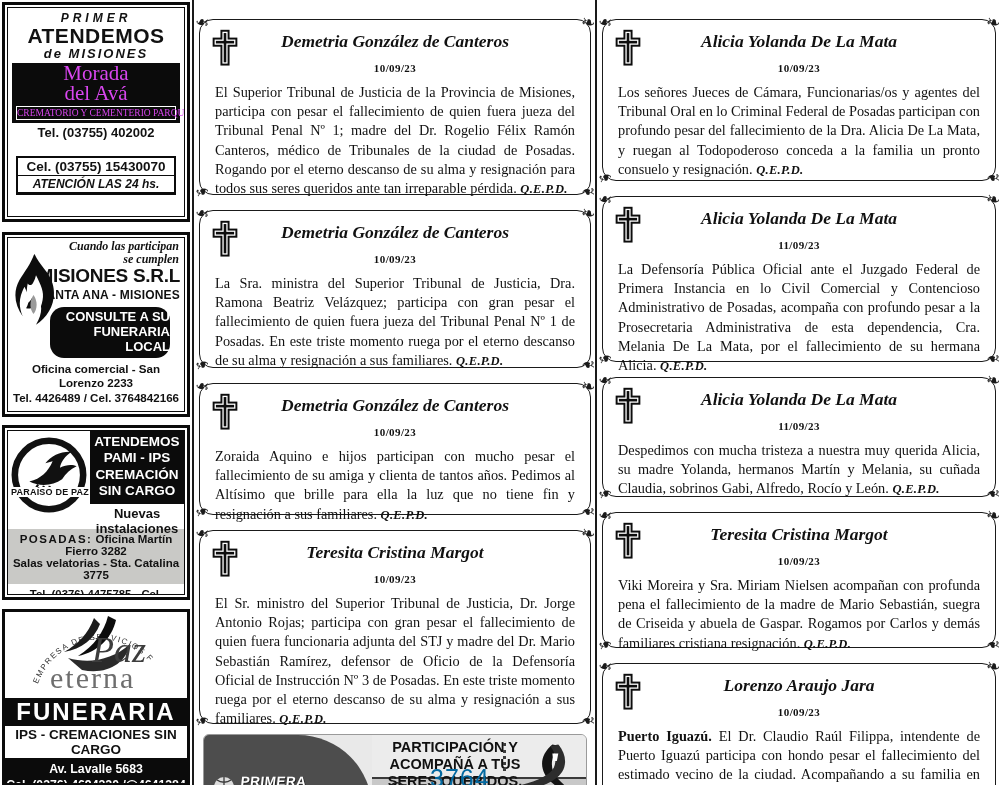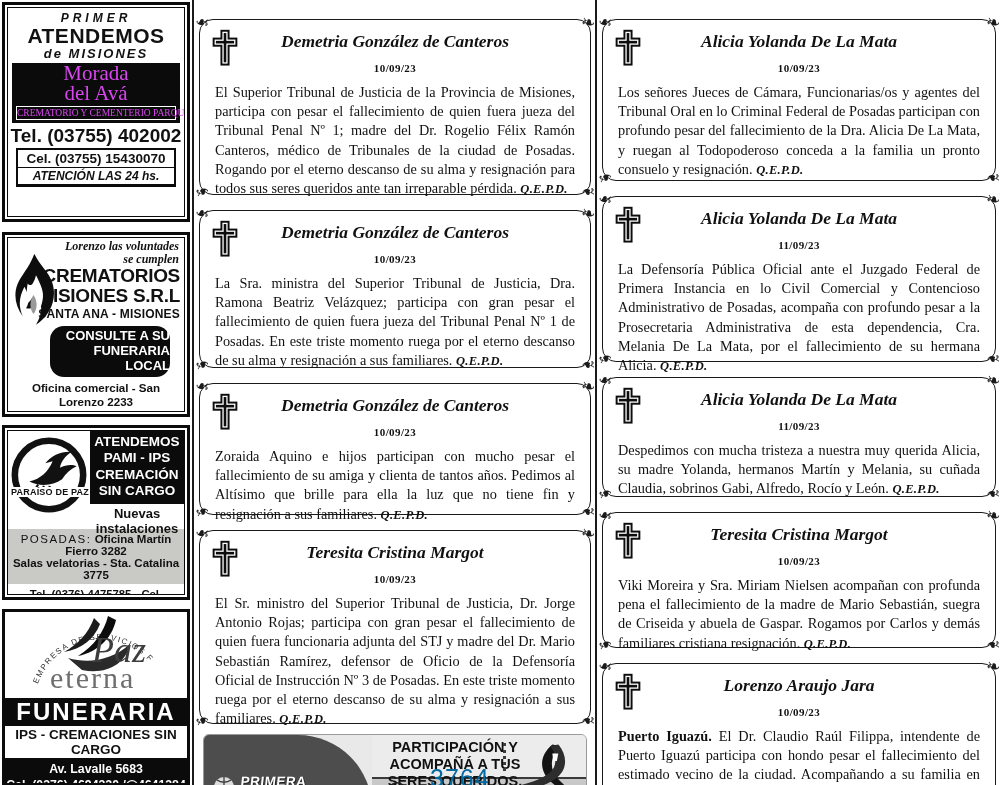--- a/index.html
+++ b/index.html
@@ -13,21 +13,21 @@
   .ad-inner{border:1px solid #0b0b0b;height:100%;box-sizing:border-box;text-align:center;overflow:hidden;}
 
   
   #ad1{height:220px;}
   .a1-primer{font:italic bold 12px "Liberation Sans",sans-serif;letter-spacing:4px;margin-top:3px;}
   .a1-crema{font-weight:bold;font-size:21px;letter-spacing:.5px;line-height:1;}
   .a1-mis{font:italic bold 13px "Liberation Sans",sans-serif;letter-spacing:2px;}
   .a1-black{background:#0b0b0b;color:#d946ef;margin:2px 4px;padding:1px 2px 2px;}
   .a1-name{font-family:"Liberation Serif",serif;font-size:21px;line-height:.95;}
   .a1-parque{border:1px solid #fff;margin:2px 2px 1px;font-family:"Liberation Serif",serif;font-size:9.5px;padding:1px 0;white-space:nowrap;}
-  .a1-tel{font-weight:bold;font-size:19px;margin:2px 0 1px;}
+  .a1-tel{font-weight:bold;font-size:13px;margin:2px 0 16px;}
   .a1-celbox{border:2px solid #0b0b0b;margin:0 8px;}
   .a1-cel{font-weight:bold;font-size:13.5px;border-bottom:1.5px solid #0b0b0b;padding:1px 0;}
   .a1-aten{font:italic bold 12px "Liberation Sans",sans-serif;padding:1px 0;border-bottom:1.5px solid #0b0b0b;}
 
   
   #ad2{height:185px;margin-top:10px;}
   .a2-tag{font:italic bold 12px "Liberation Serif",serif;text-align:right;padding:2px 5px 0 0;line-height:1.1;}
   .a2-main{position:relative;text-align:right;padding-right:4px;}
   .a2-flame{position:absolute;left:3px;top:-14px;}
   .a2-name{font-weight:bold;font-size:19px;line-height:1.02;letter-spacing:-.3px;}
@@ -38,21 +38,21 @@
   
   #ad3{height:175px;margin-top:8px;}
   .a3-top{display:flex;height:94px;}
   .a3-logo{position:relative;width:82px;flex:0 0 82px;}
   .a3-label{position:absolute;left:2px;top:56px;background:#fff;font-weight:bold;font-size:9px;padding:0 1px;letter-spacing:.2px;}
   .a3-right{flex:1;display:flex;flex-direction:column;}
   .a3-black{background:#0b0b0b;color:#fff;font-weight:bold;font-size:13.5px;line-height:1.22;padding:3px 0 4px;}
   .a3-nuevas{font-weight:bold;font-size:13px;padding-top:2px;}
   .a3-gray{background:#c9c9c6;padding:4px 0 3px;margin-top:4px;}
   .a3-pos{font-size:11.5px;font-weight:bold;}
-  .a3-pos .sp{letter-spacing:1.5px;font-weight:normal;margin-top:21px;}
+  .a3-pos .sp{letter-spacing:1.5px;font-weight:bold;margin-top:21px;}
   .a3-salas{font-weight:bold;font-size:11.5px;}
   .a3-tel{font-weight:bold;font-size:11.3px;margin-top:4px;}
 
   
   #ad4{height:177px;margin-top:9px;border:3px solid #0b0b0b;box-sizing:border-box;text-align:center;overflow:hidden;}
   .a4-fun{background:#0b0b0b;color:#fff;font-weight:bold;font-size:24px;letter-spacing:2px;line-height:1.1;padding:1px 0;}
   .a4-ips{font-weight:bold;font-size:13.5px;padding:1px 0;border-bottom:2px solid #0b0b0b;}
   .a4-black{background:#0b0b0b;color:#fff;font-weight:bold;font-size:12.3px;line-height:1.3;padding:2px 0 4px;}
   .a4-black svg{vertical-align:-3px;}
   .gray-box{height:26px;background:#e3e3e3;margin:14px 4px 0 6px;}
@@ -109,32 +109,31 @@
         <div class="a1-cel">Cel. (03755) 15430070</div>
         <div class="a1-aten">ATENCIÓN LAS 24 hs.</div>
       </div>
 
     </div>
   </div>
 
   <div class="ad-frame" id="ad2">
     <div class="ad-inner">
       <div class="a2-tag">
-        <span>Lorenzo las voluntades</span><br>
+        <span>Cuando las participan</span><br>
         <span>se cumplen</span>
       </div>
       <div class="a2-main">
         <span class="a2-flame">
           <svg width="50" height="76" viewBox="0 0 60 92">
             <path d="M28 2 C34 16 46 24 50 38 C56 58 46 78 30 88 C38 74 38 64 32 56 C30 66 24 70 18 68 C24 58 20 50 16 42 C10 54 8 64 14 78 C4 64 2 48 10 34 C16 24 24 14 28 2 Z" fill="#0d0d0d"></path>
             <path d="M30 28 C36 40 40 48 38 58 C36 70 30 77 23 80 C28 70 28 62 25 56 C22 62 18 63 16 60 C20 52 18 46 20 38 C24 44 28 36 30 28 Z" fill="#fff"></path>
             <path d="M27 52 C32 59 32 69 27 75 C22 69 22 59 27 52 Z" fill="#9a9a9a"></path>
           </svg>
         </span>
-        <div class="a2-name">CREMATORIOS</div>
         <div class="a2-name">MISIONES S.R.L</div>
         <div class="a2-loc">SANTA ANA - MISIONES</div>
         <div class="a2-pill">
           <span>CONSULTE A SU</span><br>
           <span>FUNERARIA LOCAL</span>
         </div>
       </div>
       <div class="a2-line">Oficina comercial -  San Lorenzo 2233</div>
       <div class="a2-line">Tel. 4426489 / Cel. 3764842166</div>
 

